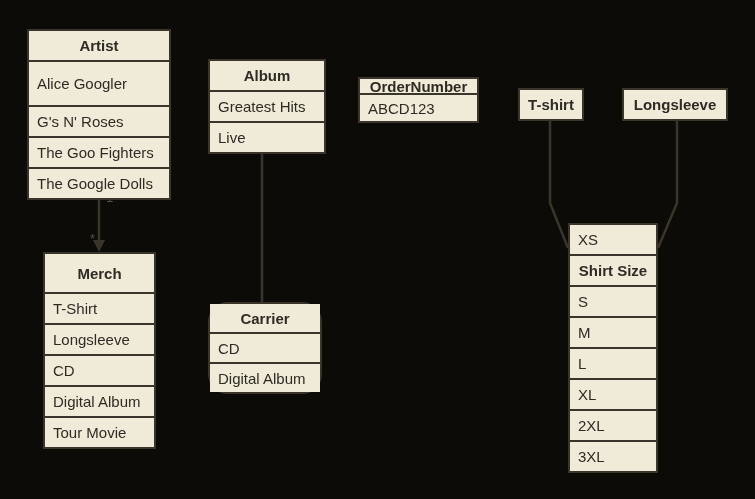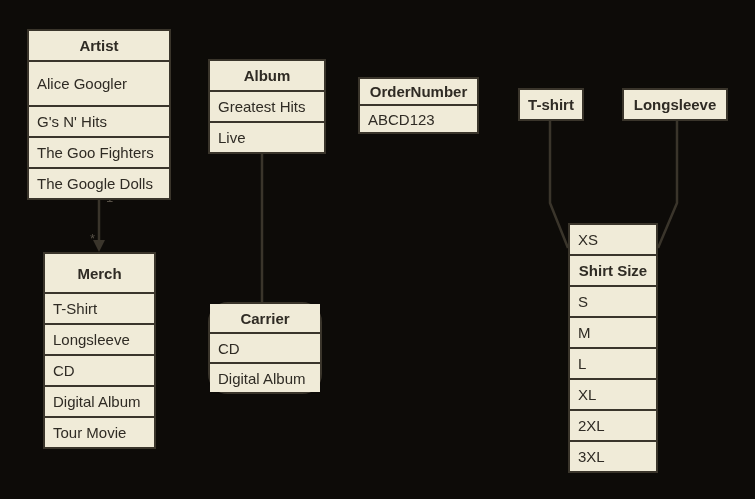--- a/index.html
+++ b/index.html
@@ -61,31 +61,31 @@
       <text x="106" y="202" text-anchor="start" font-size="13" fill="#575147">1</text>
       <text x="95" y="243" text-anchor="end" font-size="13" fill="#575147">*</text>
       <polyline points="262,153 262,302" fill="none" stroke="#3a352b" stroke-width="2.5" stroke-linejoin="round"></polyline>
       <polyline points="550,121 550,203 568,248" fill="none" stroke="#3a352b" stroke-width="2.5" stroke-linejoin="round"></polyline>
       <polyline points="677,121 677,203 658,248" fill="none" stroke="#3a352b" stroke-width="2.5" stroke-linejoin="round"></polyline>
     </svg>
   <div>
       <div class="node" style="left: 27px; top: 29px; width: 144px;">
         <div class="cell header" style="height: 29px;">Artist</div>
         <div class="cell" style="height: 43px;">Alice Googler</div>
-        <div class="cell" style="height: 29px;">G's N' Hits</div>
+        <div class="cell" style="height: 29px;">G's N' Roses</div>
         <div class="cell" style="height: 29px;">The Goo Fighters</div>
         <div class="cell" style="height: 29px;">The Google Dolls</div>
       </div>
       <div class="node" style="left: 208px; top: 59px; width: 118px;">
         <div class="cell header" style="height: 29px;">Album</div>
         <div class="cell" style="height: 29px;">Greatest Hits</div>
         <div class="cell" style="height: 29px;">Live</div>
       </div>
       <div class="node" style="left: 358px; top: 77px; width: 121px;">
-        <div class="cell header" style="height: 25px;">OrderNumber</div>
+        <div class="cell header" style="height: 14px;">OrderNumber</div>
         <div class="cell" style="height: 26px;">ABCD123</div>
       </div>
       <div class="node" style="left: 518px; top: 88px; width: 66px;">
         <div class="cell header" style="height: 29px;">T-shirt</div>
       </div>
       <div class="node" style="left: 622px; top: 88px; width: 106px;">
         <div class="cell header" style="height: 29px;">Longsleeve</div>
       </div>
       <div class="node" style="left: 43px; top: 252px; width: 113px;">
         <div class="cell header" style="height: 38px;">Merch</div>

